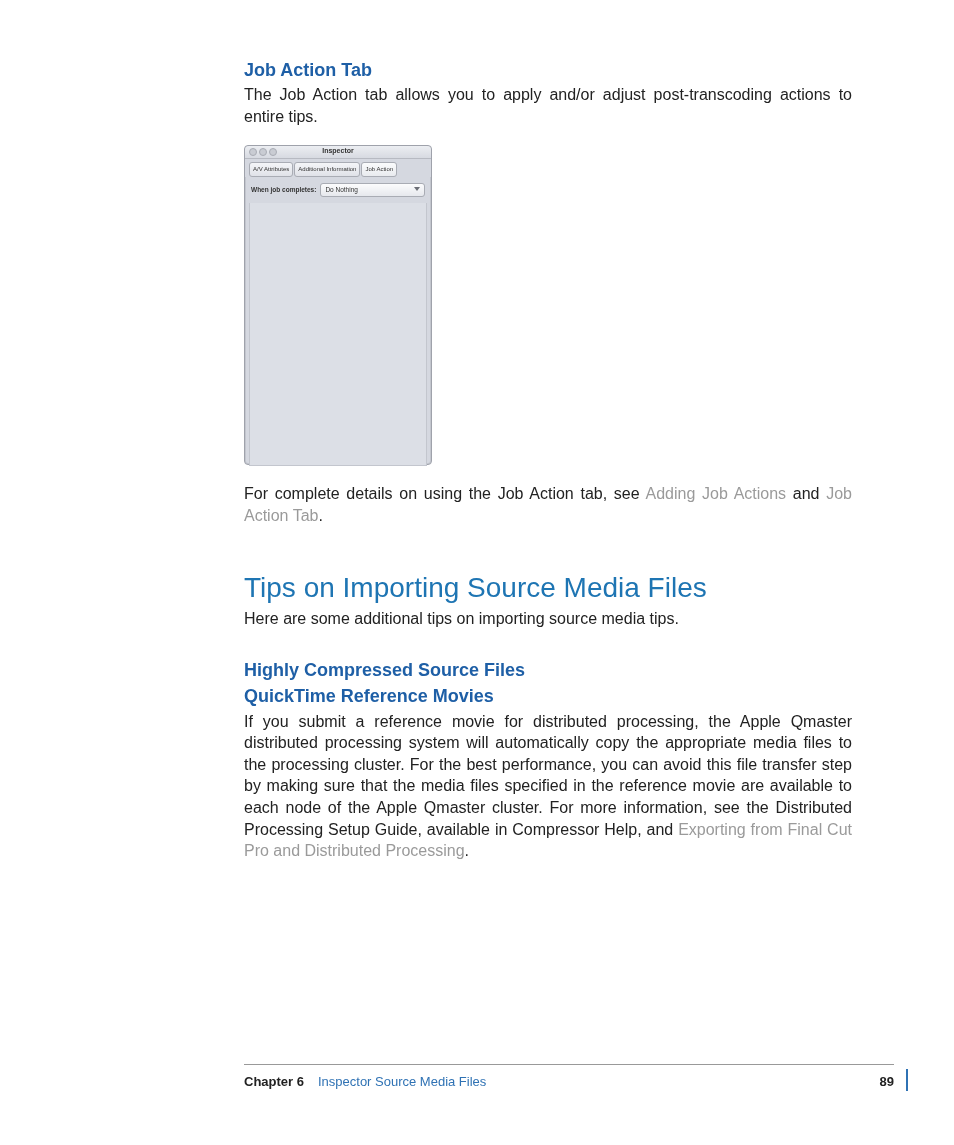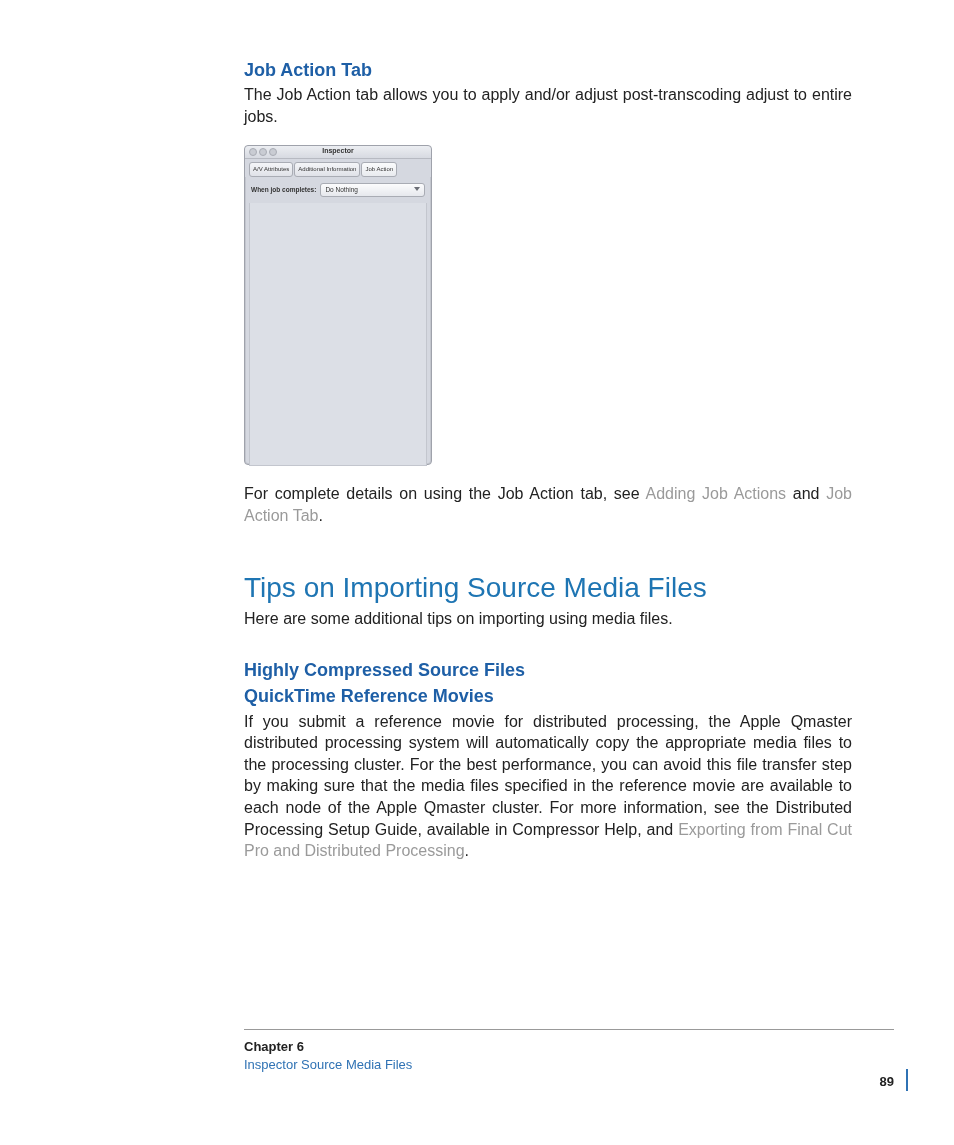--- a/index.html
+++ b/index.html
@@ -85,36 +85,36 @@
     border-top:4px solid #6b6e76;
   }
   .insp-body{
     margin:0 4px;height:262px;
     background:#dcdfe6;border:1px solid #c3c6ce;border-top:none;
   }
   
   .footer{
     position:absolute;left:244px;right:60px;bottom:54px;
     border-top:1px solid #999;padding-top:8px;
-    font-size:13px;display:flex;align-items:baseline;flex-direction:column;
+    font-size:13px;display:flex;align-items:baseline;
   }
   .footer .chap{font-weight:700;color:#222;margin-right:14px;}
   .footer .chapname{color:#2f72b4;}
   .footer .pnum{margin-left:auto;font-weight:700;color:#222;}
   .side-rule{
     position:absolute;right:46px;bottom:54px;width:2px;height:22px;background:#2f72b4;
   }
 </style>
 </head>
 <body>
 
 <div class="page">
 
   <div class="h3">Job Action Tab</div>
-  <p>The Job Action tab allows you to apply and/or adjust post-transcoding adjust to entire jobs.</p>
+  <p>The Job Action tab allows you to apply and/or adjust post-transcoding actions to entire tips.</p>
 
   <div class="insp-wrap">
     <div class="insp">
       <div class="insp-titlebar">
         <span class="dots">
             <span></span>
             <span></span>
             <span></span>
           </span>
         <span>Inspector</span>
@@ -130,21 +130,21 @@
       </div>
       <div class="insp-body"></div>
     </div>
   </div>
 
   <p>
     <span>For complete details on using the Job Action tab, see </span><span class="link">Adding Job Actions</span><span> and </span><span class="link">Job Action Tab</span><span>.</span>
   </p>
 
   <div class="h2">Tips on Importing Source Media Files</div>
-  <p>Here are some additional tips on importing using media files.</p>
+  <p>Here are some additional tips on importing source media tips.</p>
 
   <div class="h3" style="margin-top:28px">Highly Compressed Source Files</div>
 
   <div class="h3" style="margin-top:0">QuickTime Reference Movies</div>
   <p>
     <span>If you submit a reference movie for distributed processing, the Apple Qmaster distributed processing system will automatically copy the appropriate media files to the processing cluster. For the best performance, you can avoid this file transfer step by making sure that the media files specified in the reference movie are available to each node of the Apple Qmaster cluster. For more information, see the </span><span class="ital">Distributed Processing Setup Guide</span><span>, available in Compressor Help, and </span><span class="link">Exporting from Final Cut Pro and Distributed Processing</span><span>.</span>
   </p>
 
 </div>
 

